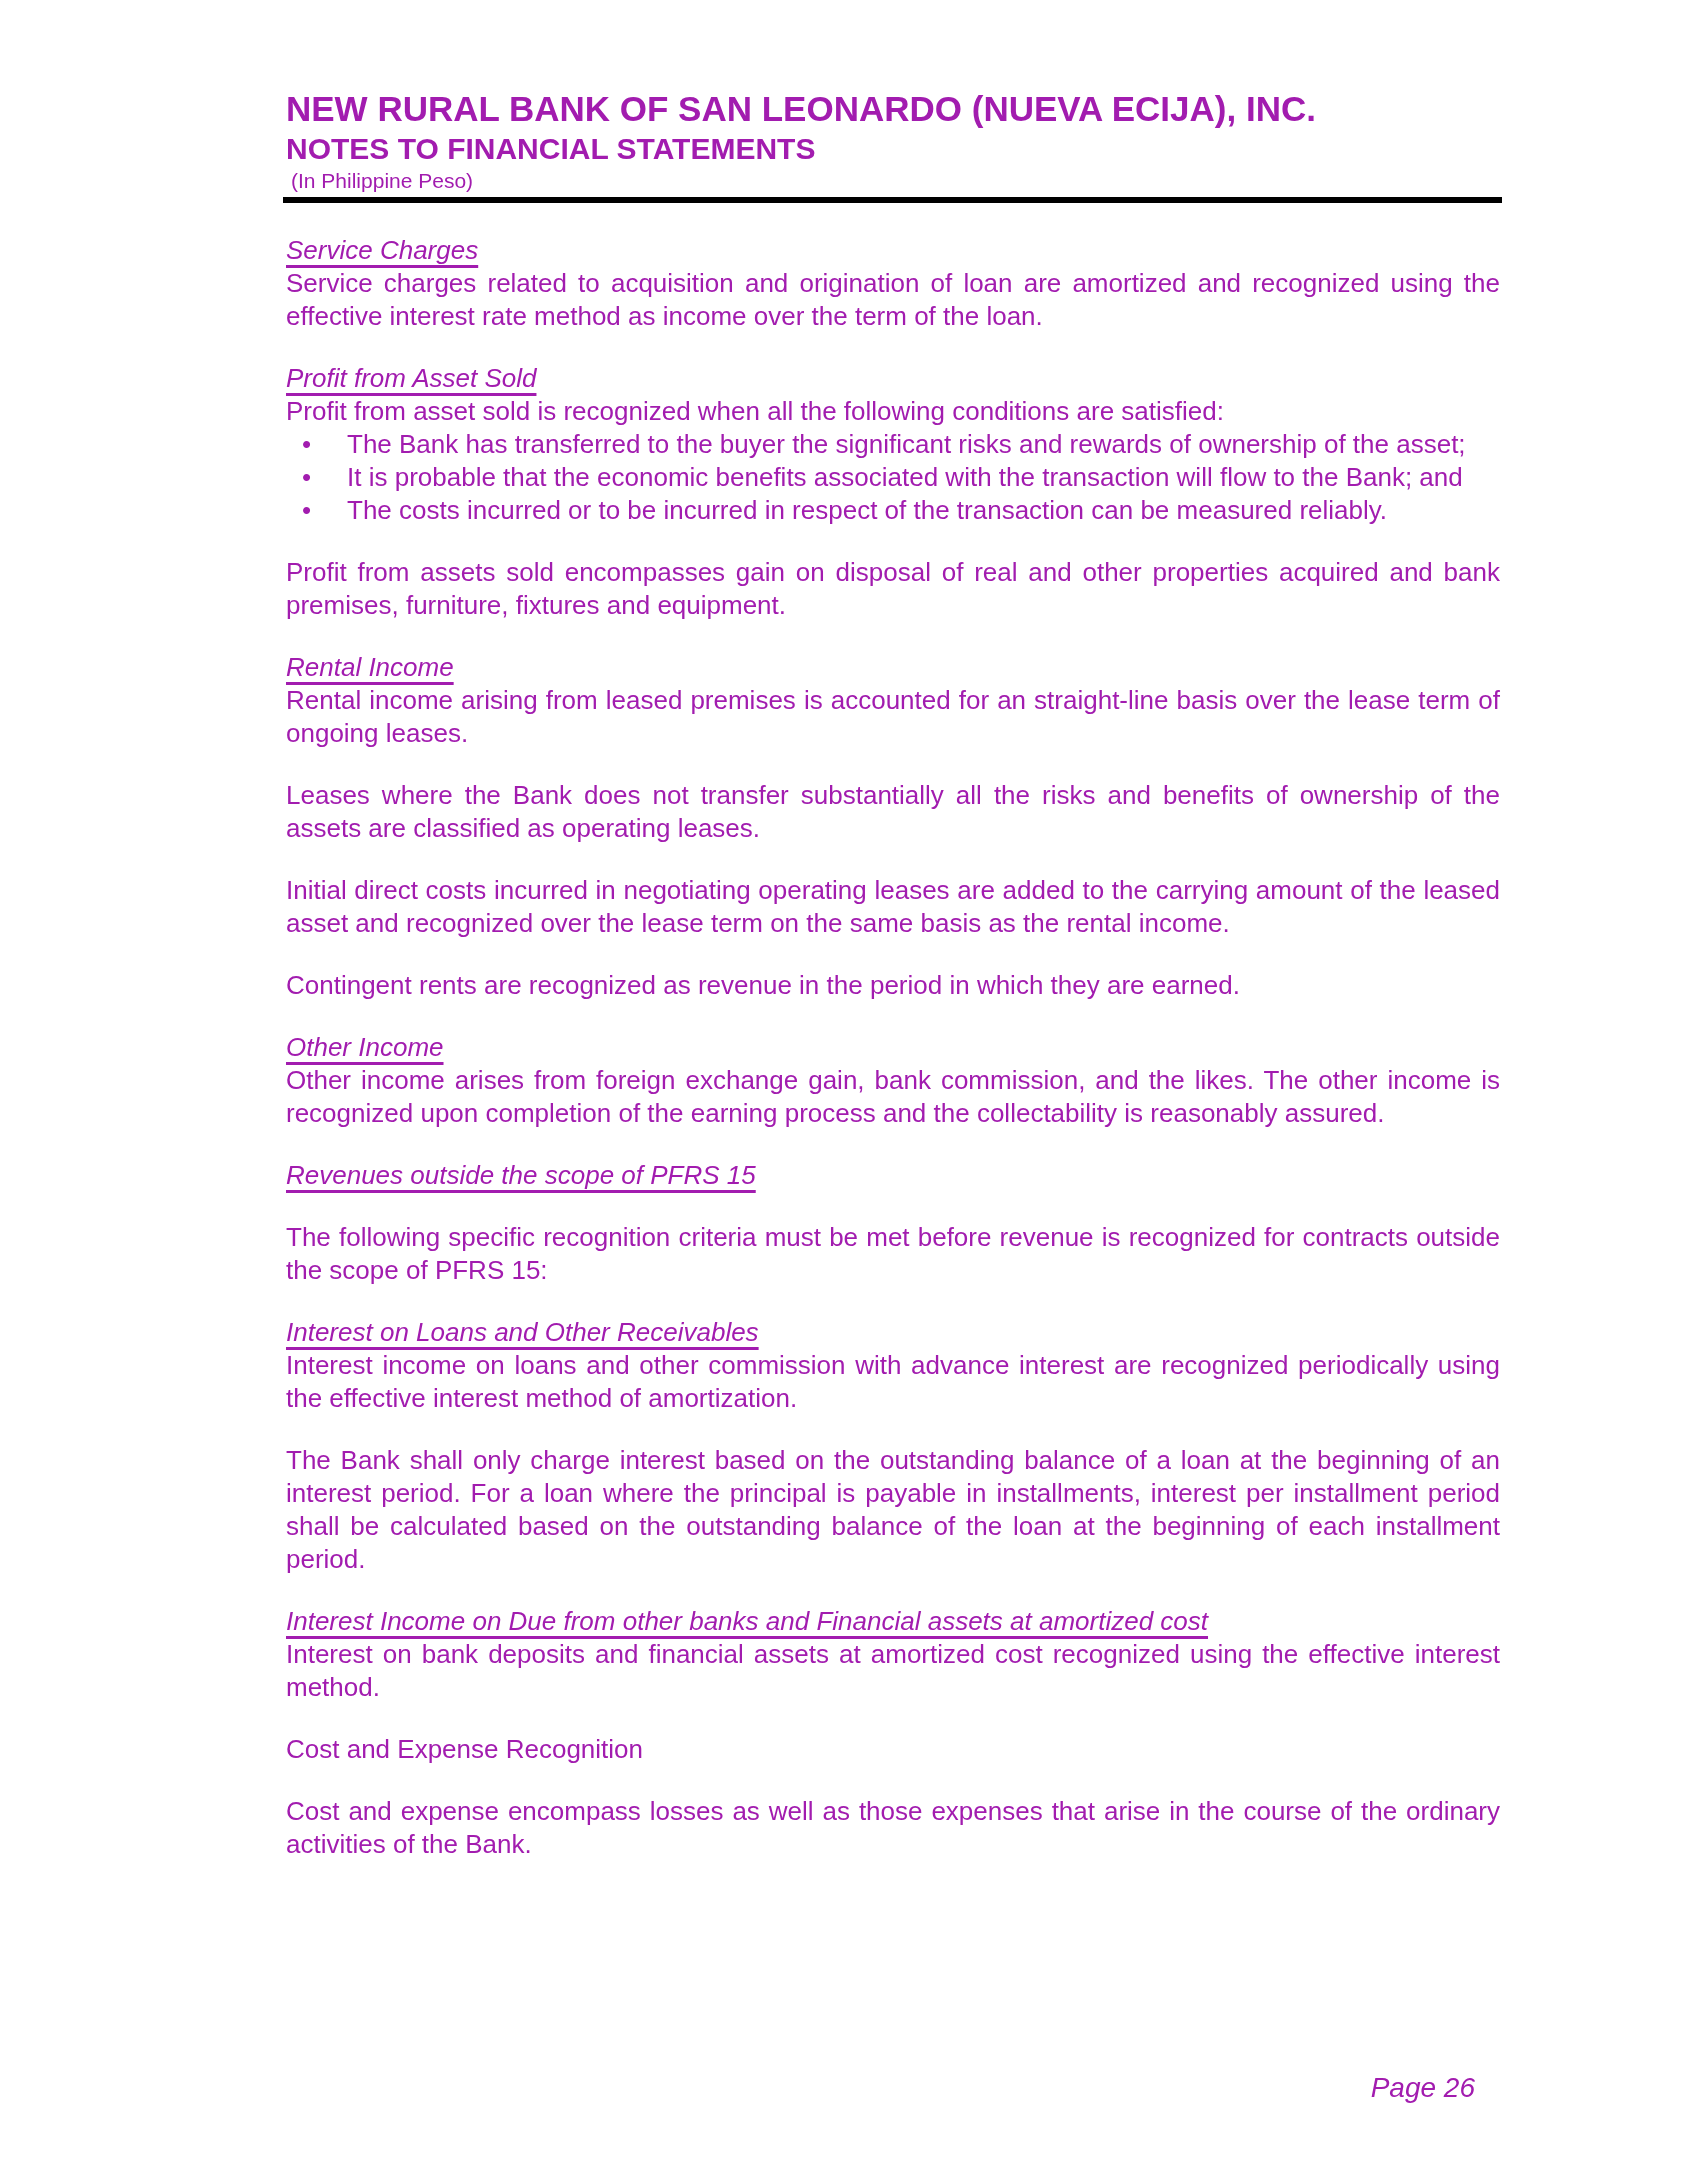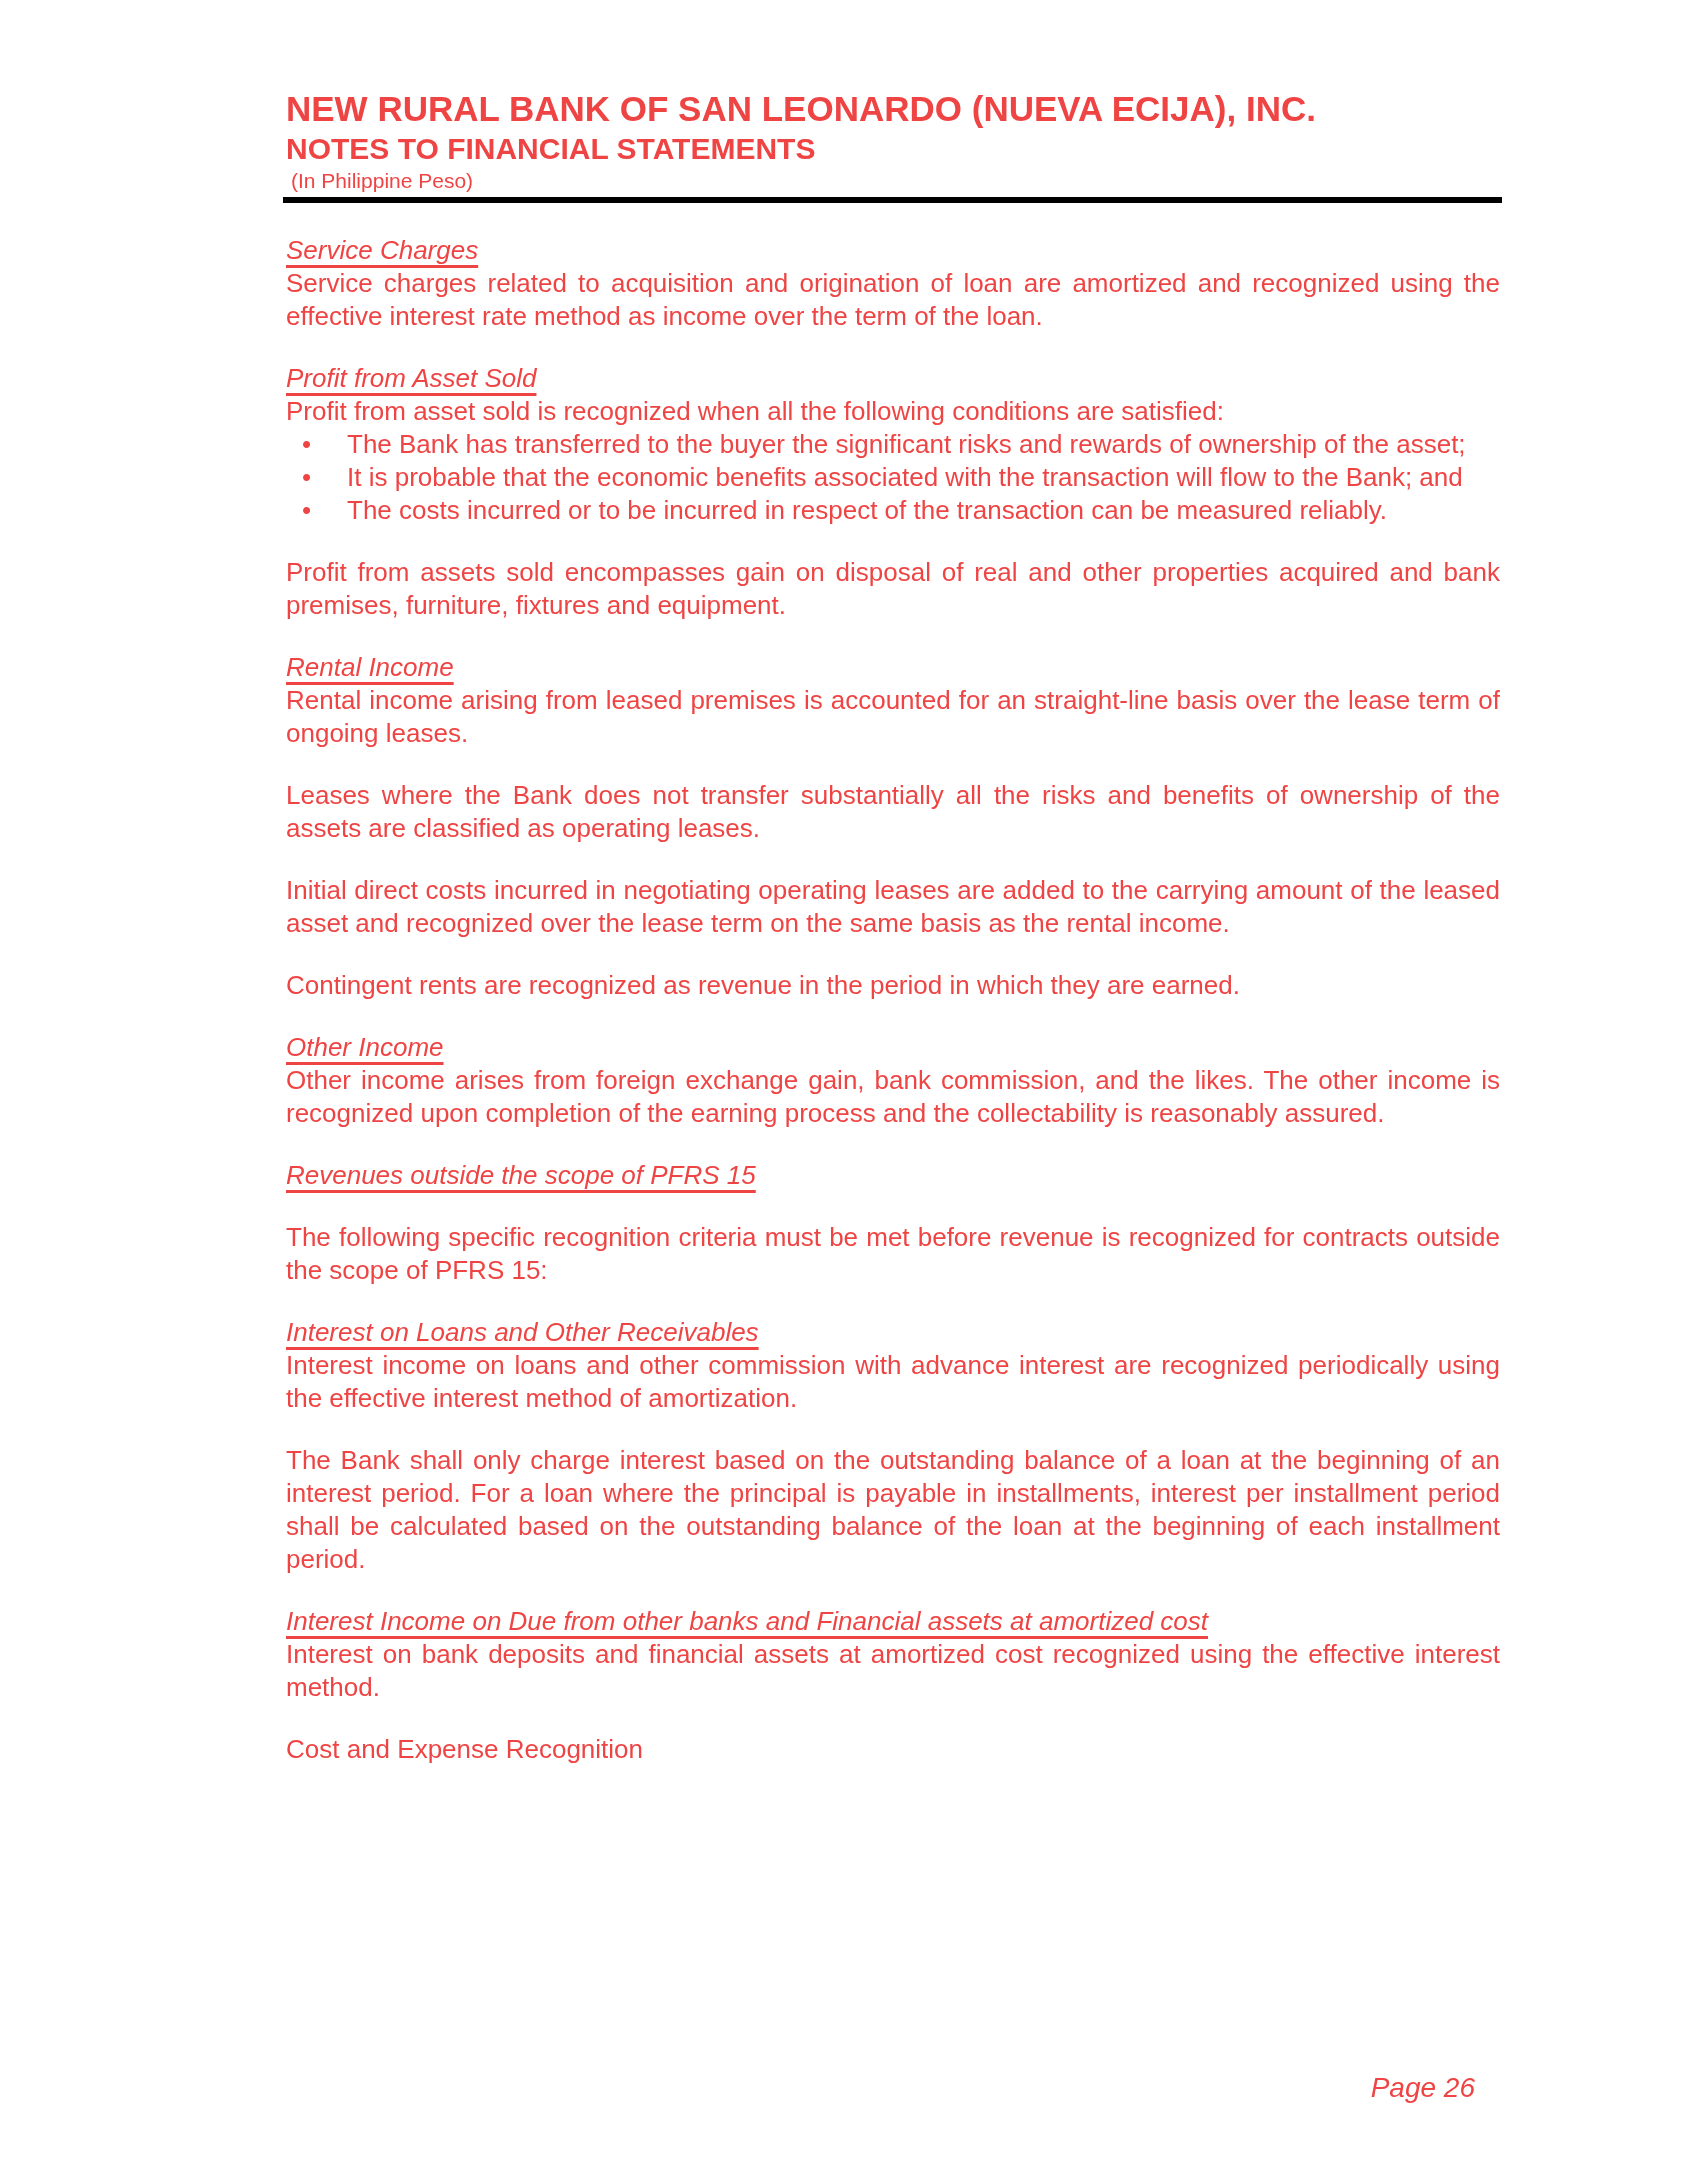--- a/index.html
+++ b/index.html
@@ -2,21 +2,21 @@
 <html><head>
 <meta charset="utf-8">
 <style>
   * { box-sizing: border-box; }
   html, body { margin: 0; padding: 0; background: #ffffff; }
   .page {
     position: relative;
     width: 1683px;
     height: 2178px;
     background: #ffffff;
-    color: #ef4444;
+    color: #a21caf;
     font-family: "Liberation Sans", "DejaVu Sans", sans-serif;
     overflow: hidden;
   }
   .content-col {
     position: absolute;
     left: 286px;
     top: 87px;
     width: 1214px;
   }
   .bank-name {
@@ -126,19 +126,20 @@
         <div class="sec-heading">Other Income</div>
         <p class="para">Other income arises from foreign exchange gain, bank commission, and the likes. The other income is recognized upon completion of the earning process and the collectability is reasonably assured.</p>
         <div class="sec-heading gap-after">Revenues outside the scope of PFRS 15</div>
         <p class="para">The following specific recognition criteria must be met before revenue is recognized for contracts outside the scope of PFRS 15:</p>
         <div class="sec-heading">Interest on Loans and Other Receivables</div>
         <p class="para">Interest income on loans and other commission with advance interest are recognized periodically using the effective interest method of amortization.</p>
         <p class="para">The Bank shall only charge interest based on the outstanding balance of a loan at the beginning of an interest period. For a loan where the principal is payable in installments, interest per installment period shall be calculated based on the outstanding balance of the loan at the beginning of each installment period.</p>
         <div class="sec-heading">Interest Income on Due from other banks and Financial assets at amortized cost</div>
         <p class="para">Interest on bank deposits and financial assets at amortized cost recognized using the effective interest method.</p>
         <div class="sec-heading bold gap-after">Cost and Expense Recognition</div>
+        <p class="para">Cost and expense encompass losses as well as those expenses that arise in the course of the ordinary activities of the Bank.</p>
       </main>
 
   </div>
 
   <div class="page-number">Page 26</div>
 </div>
 
 
 </body></html>

